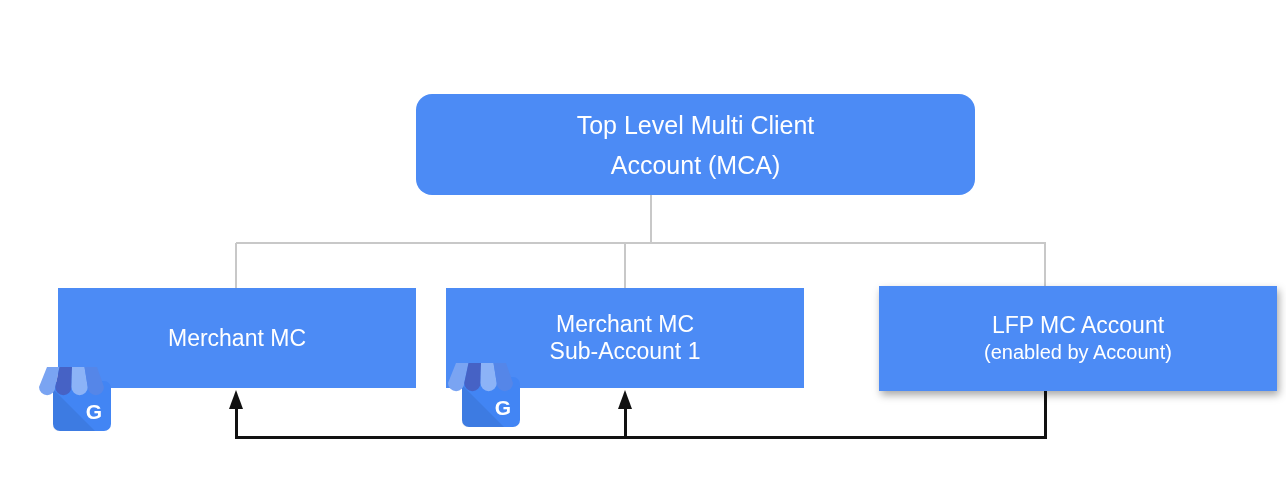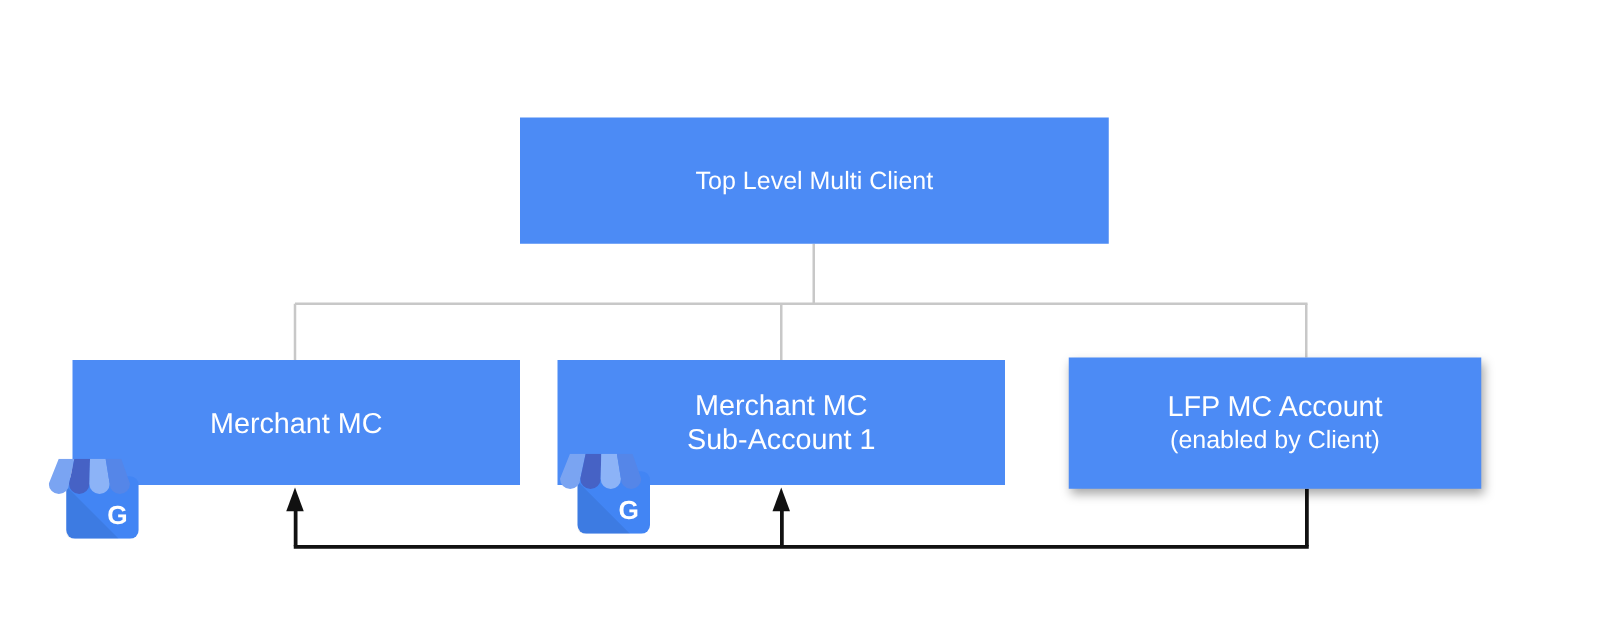--- a/index.html
+++ b/index.html
@@ -5,25 +5,25 @@
   html,body{margin:0;padding:0;background:#ffffff;}
   .canvas{
     position:relative;width:1286px;height:501px;background:#ffffff;overflow:hidden;
     font-family:"Liberation Sans",sans-serif;
   }
   .node{
     position:absolute;background:#4C8BF5;color:#ffffff;
     display:flex;flex-direction:column;justify-content:center;align-items:center;
     text-align:center;
   }
-  .node-top{left:416px;top:94px;width:471px;height:101px;font-size:20px;line-height:40px;}
+  .node-top{left:416px;top:94px;width:559px;height:101px;font-size:25px;line-height:40px;border-radius:16px;}
   .node-sub1{left:58px;top:288px;width:358px;height:100px;font-size:23px;line-height:27px;}
   .node-sub2{left:446px;top:288px;width:358px;height:100px;font-size:23px;line-height:27px;}
   .node-lfp{
-    left:855px;top:286px;width:330px;height:105px;font-size:23px;line-height:27px;
+    left:879px;top:286px;width:398px;height:105px;font-size:23px;line-height:27px;
     box-shadow:2px 4px 8px rgba(0,0,0,0.35);
     text-align:center;
   }
   .node-lfp .small{font-size:20px;line-height:26px;}
   .gline{position:absolute;background:#C8C8C8;}
   .g-trunk{left:650px;top:195px;width:2px;height:48px;}
   .g-rail{left:236px;top:242px;width:810px;height:2px;}
   .g-drop-left{left:235px;top:243px;width:2px;height:45px;}
   .g-drop-mid{left:624px;top:243px;width:2px;height:45px;}
   .g-drop-right{left:1044px;top:243px;width:2px;height:43px;}
@@ -57,34 +57,35 @@
 
   <div class="bline b-rail"></div>
   <div class="bline b-down-right"></div>
   <div class="bline b-up-left"></div>
   <div class="bline b-up-mid"></div>
   <div class="arrowhead ah-left"></div>
   <div class="arrowhead ah-mid"></div>
 
   <div class="node node-top">
     <div>Top Level Multi Client</div>
+    <div>Account (MCA)</div>
   </div>
 
   <div class="node node-sub1">
     <div>Merchant MC</div>
   </div>
 
   <div class="node node-sub2">
     <div>Merchant MC</div>
     <div>Sub-Account 1</div>
   </div>
 
   <div class="node node-lfp">
     <div>LFP MC Account</div>
-    <div class="small">(enabled by Client)</div>
+    <div class="small">(enabled by Account)</div>
   </div>
 
   <svg class="gmb gmb-1" viewBox="0 0 72 64">
     <rect x="14" y="14" width="58" height="50" rx="7" fill="#4285F4"></rect>
     <path d="M14 22 L56 64 L20 64 Q14 64 14 58 Z" fill="rgba(0,0,0,0.07)"></path>
     <path d="M8 0 L20.5 0 L16.25 20 A 8.1 8.1 0 0 1 0 20 Z" fill="#7AA4F2"></path>
     <path d="M20.5 0 L33 0 L32.5 20 A 8.1 8.1 0 0 1 16.25 20 Z" fill="#4662C5"></path>
     <path d="M33 0 L45.5 0 L48.75 20 A 8.1 8.1 0 0 1 32.5 20 Z" fill="#8CB3F7"></path>
     <path d="M45.5 0 L58 0 L65 20 A 8.1 8.1 0 0 1 48.75 20 Z" fill="#5586E8"></path>
     <text x="55" y="52" text-anchor="middle" fill="#FFFFFF">G</text>

